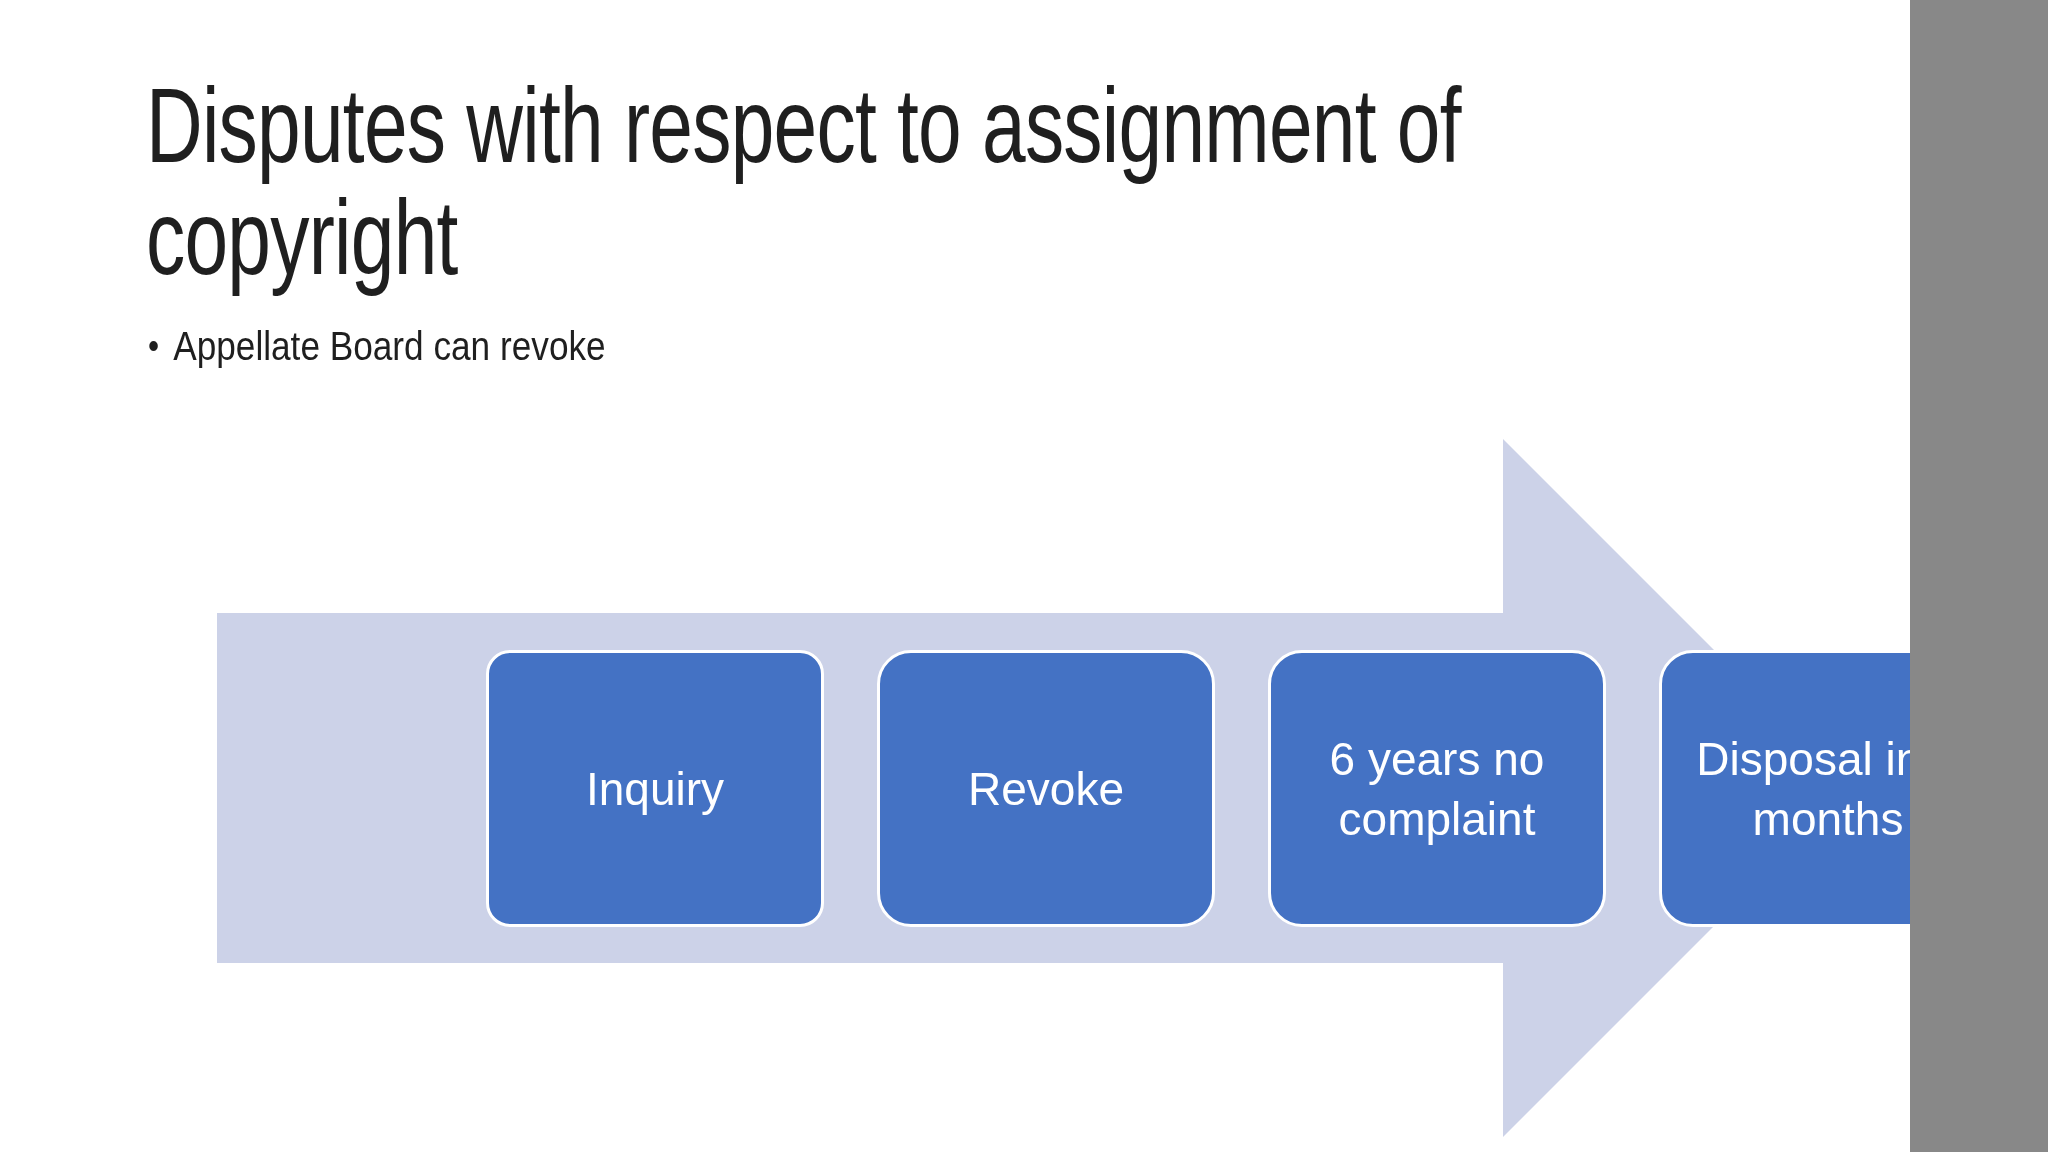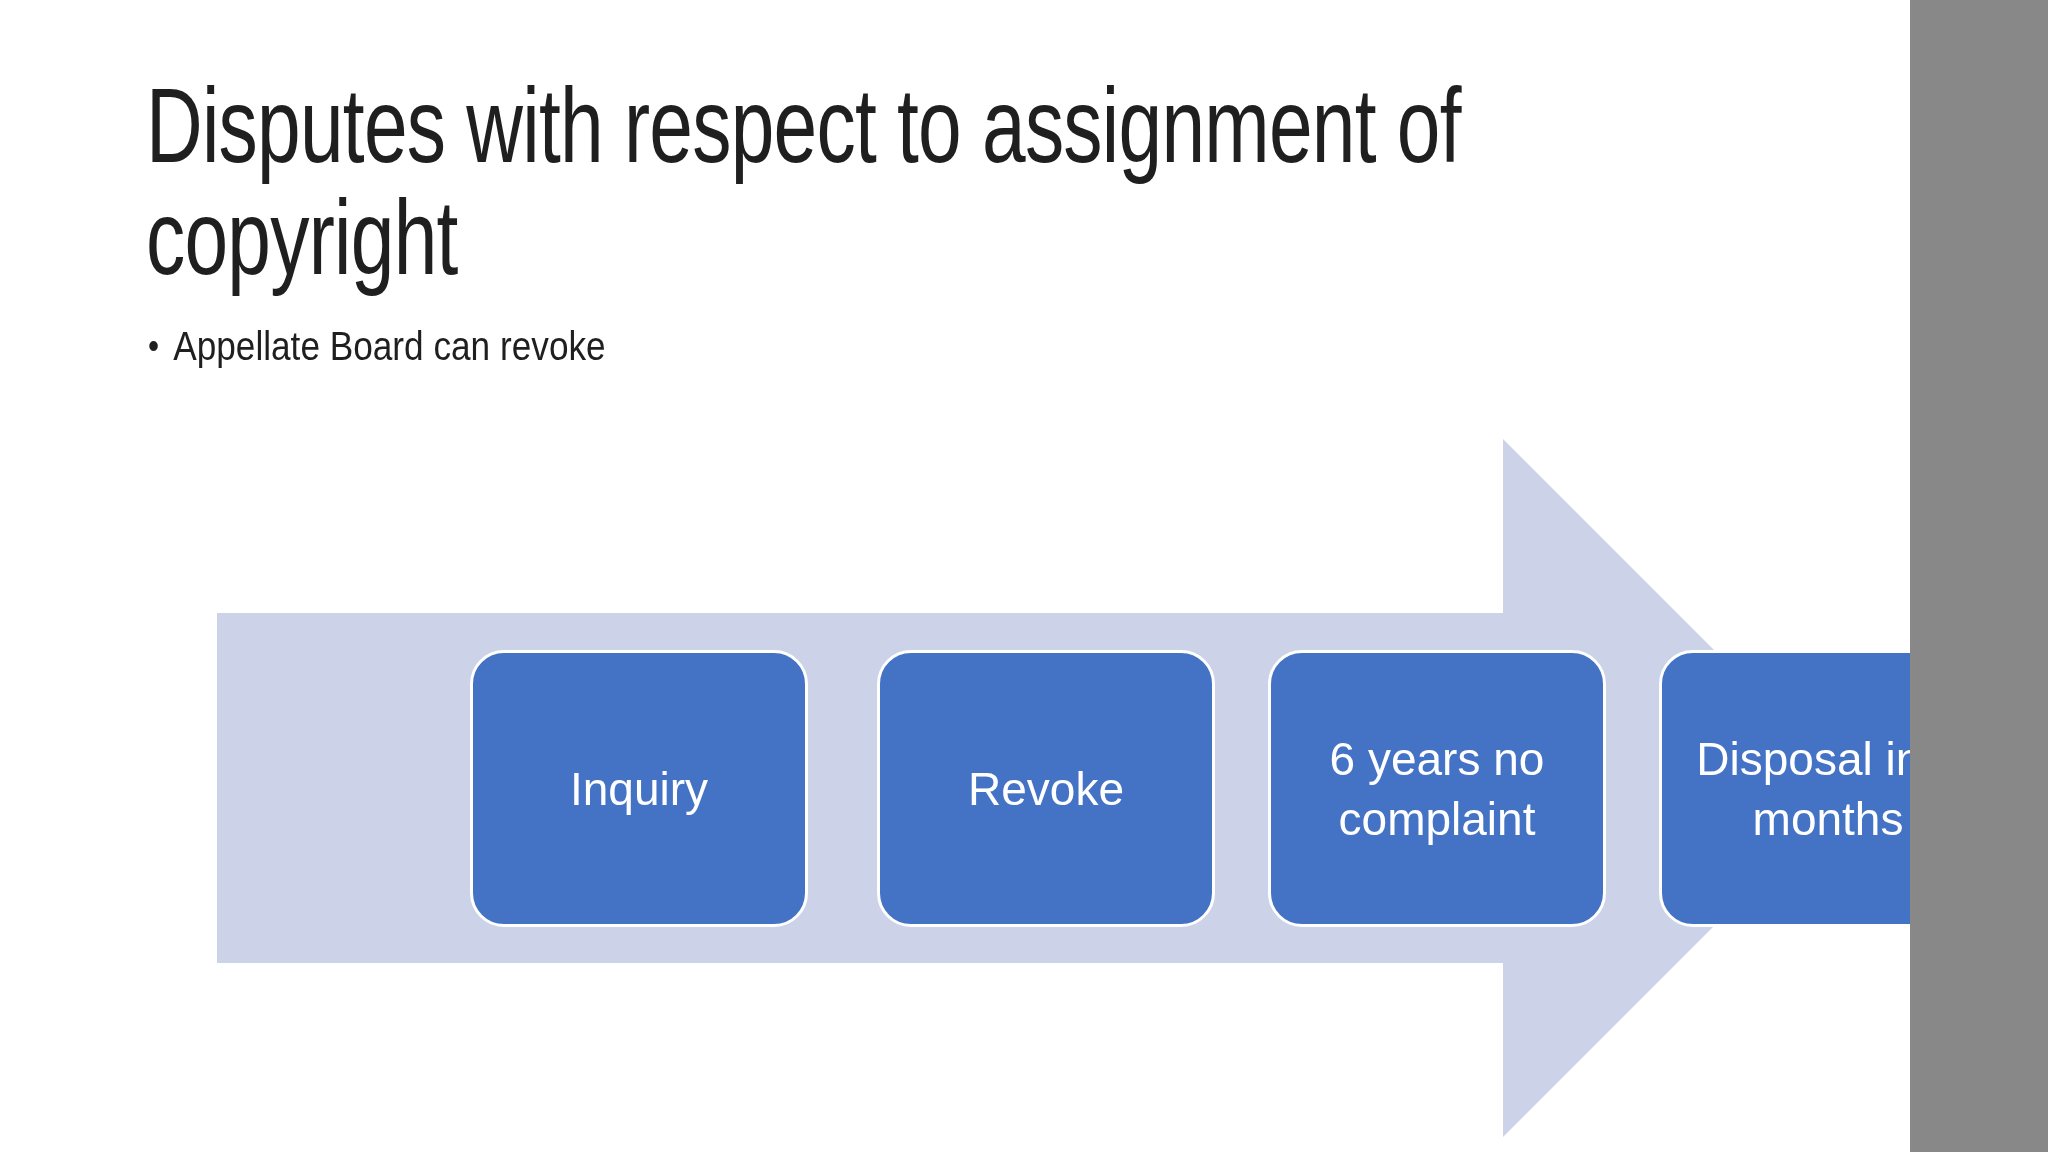--- a/index.html
+++ b/index.html
@@ -74,21 +74,21 @@
     display: flex;
     align-items: center;
     justify-content: center;
     text-align: center;
     color: var(--step-text, #ffffff);
     font-size: 46px;
     line-height: 60px;
     padding: 0 18px;
   }
   .box-1 { left:   95px; }
-  .box-2 { left:  470px; }
+  .box-2 { left:  486px; border-radius: 24px; }
   .box-3 { left:  877px; text-align: center; }
   .box-4 { left: 1268px; }
   .box-5 { left: 1659px; }
 </style>
 </head>
 <body>
 
 <div class="slide" style="--slide-bg: #FFFFFF; --text-color: #1F1F1F; --step-fill: #4472C4; --step-border: #FFFFFF; --step-text: #FFFFFF;">
 
   <svg class="arrow-svg" viewBox="0 0 2048 1152" xmlns="http://www.w3.org/2000/svg" aria-hidden="true">

